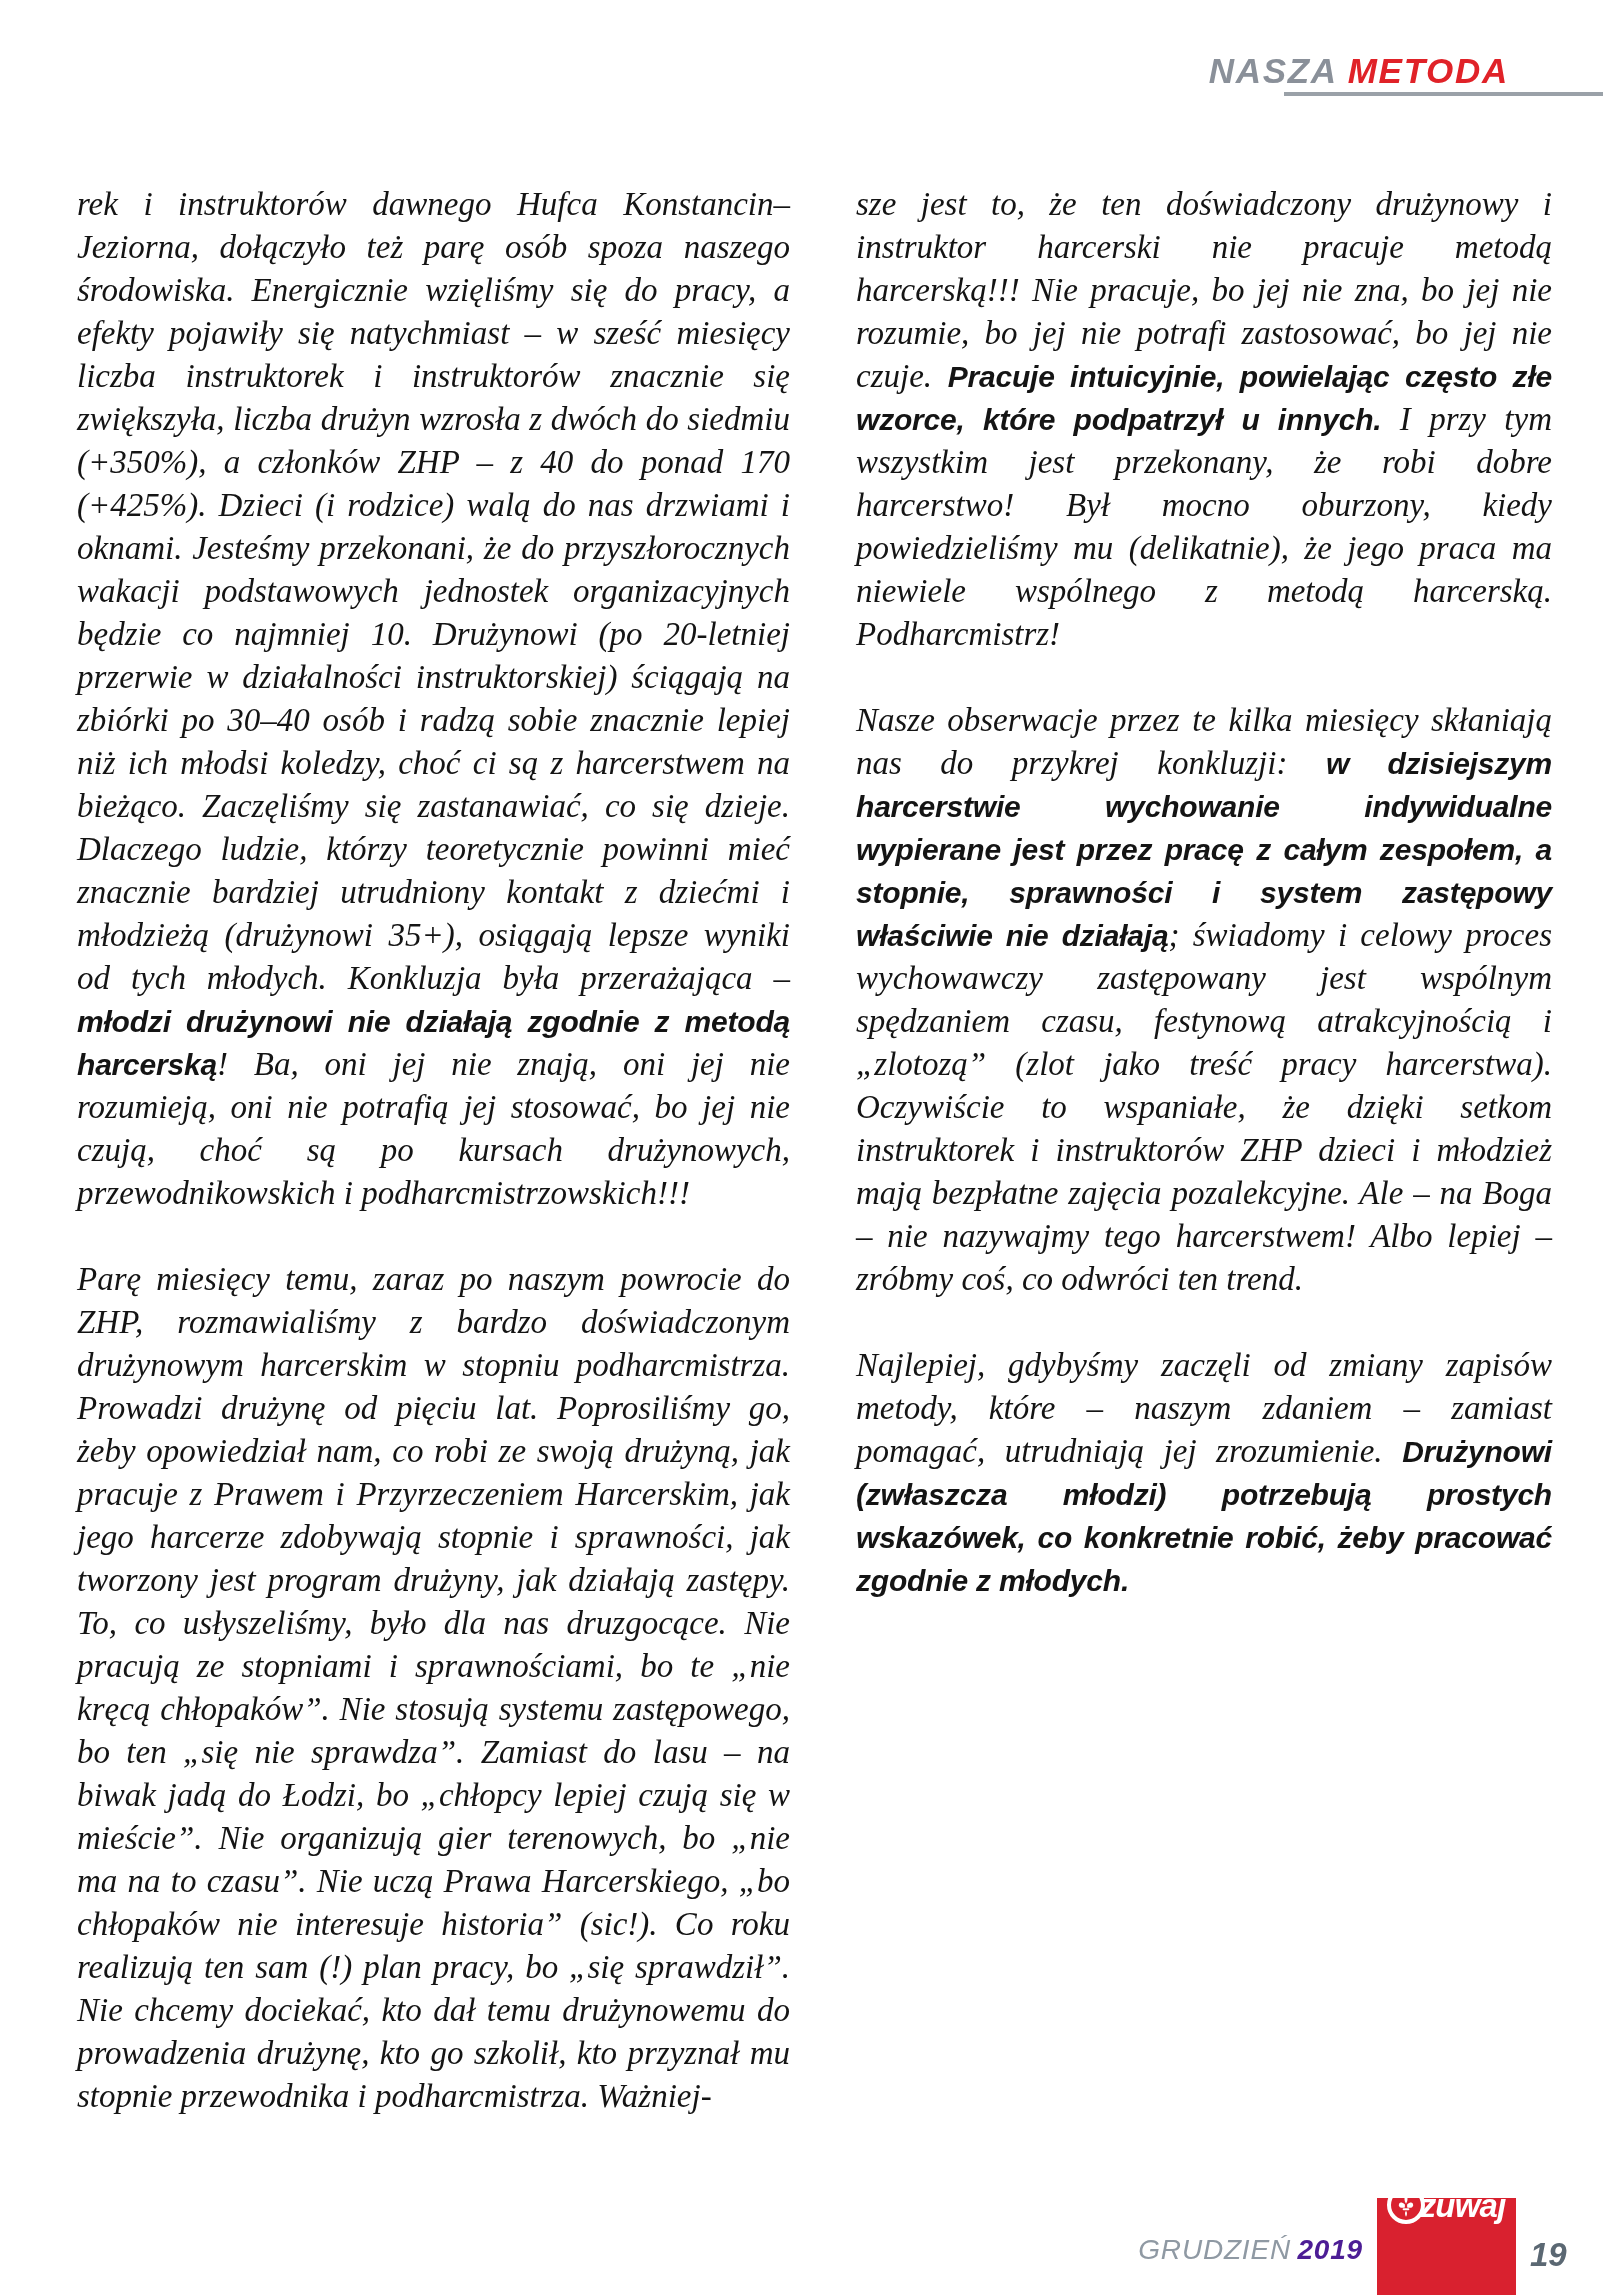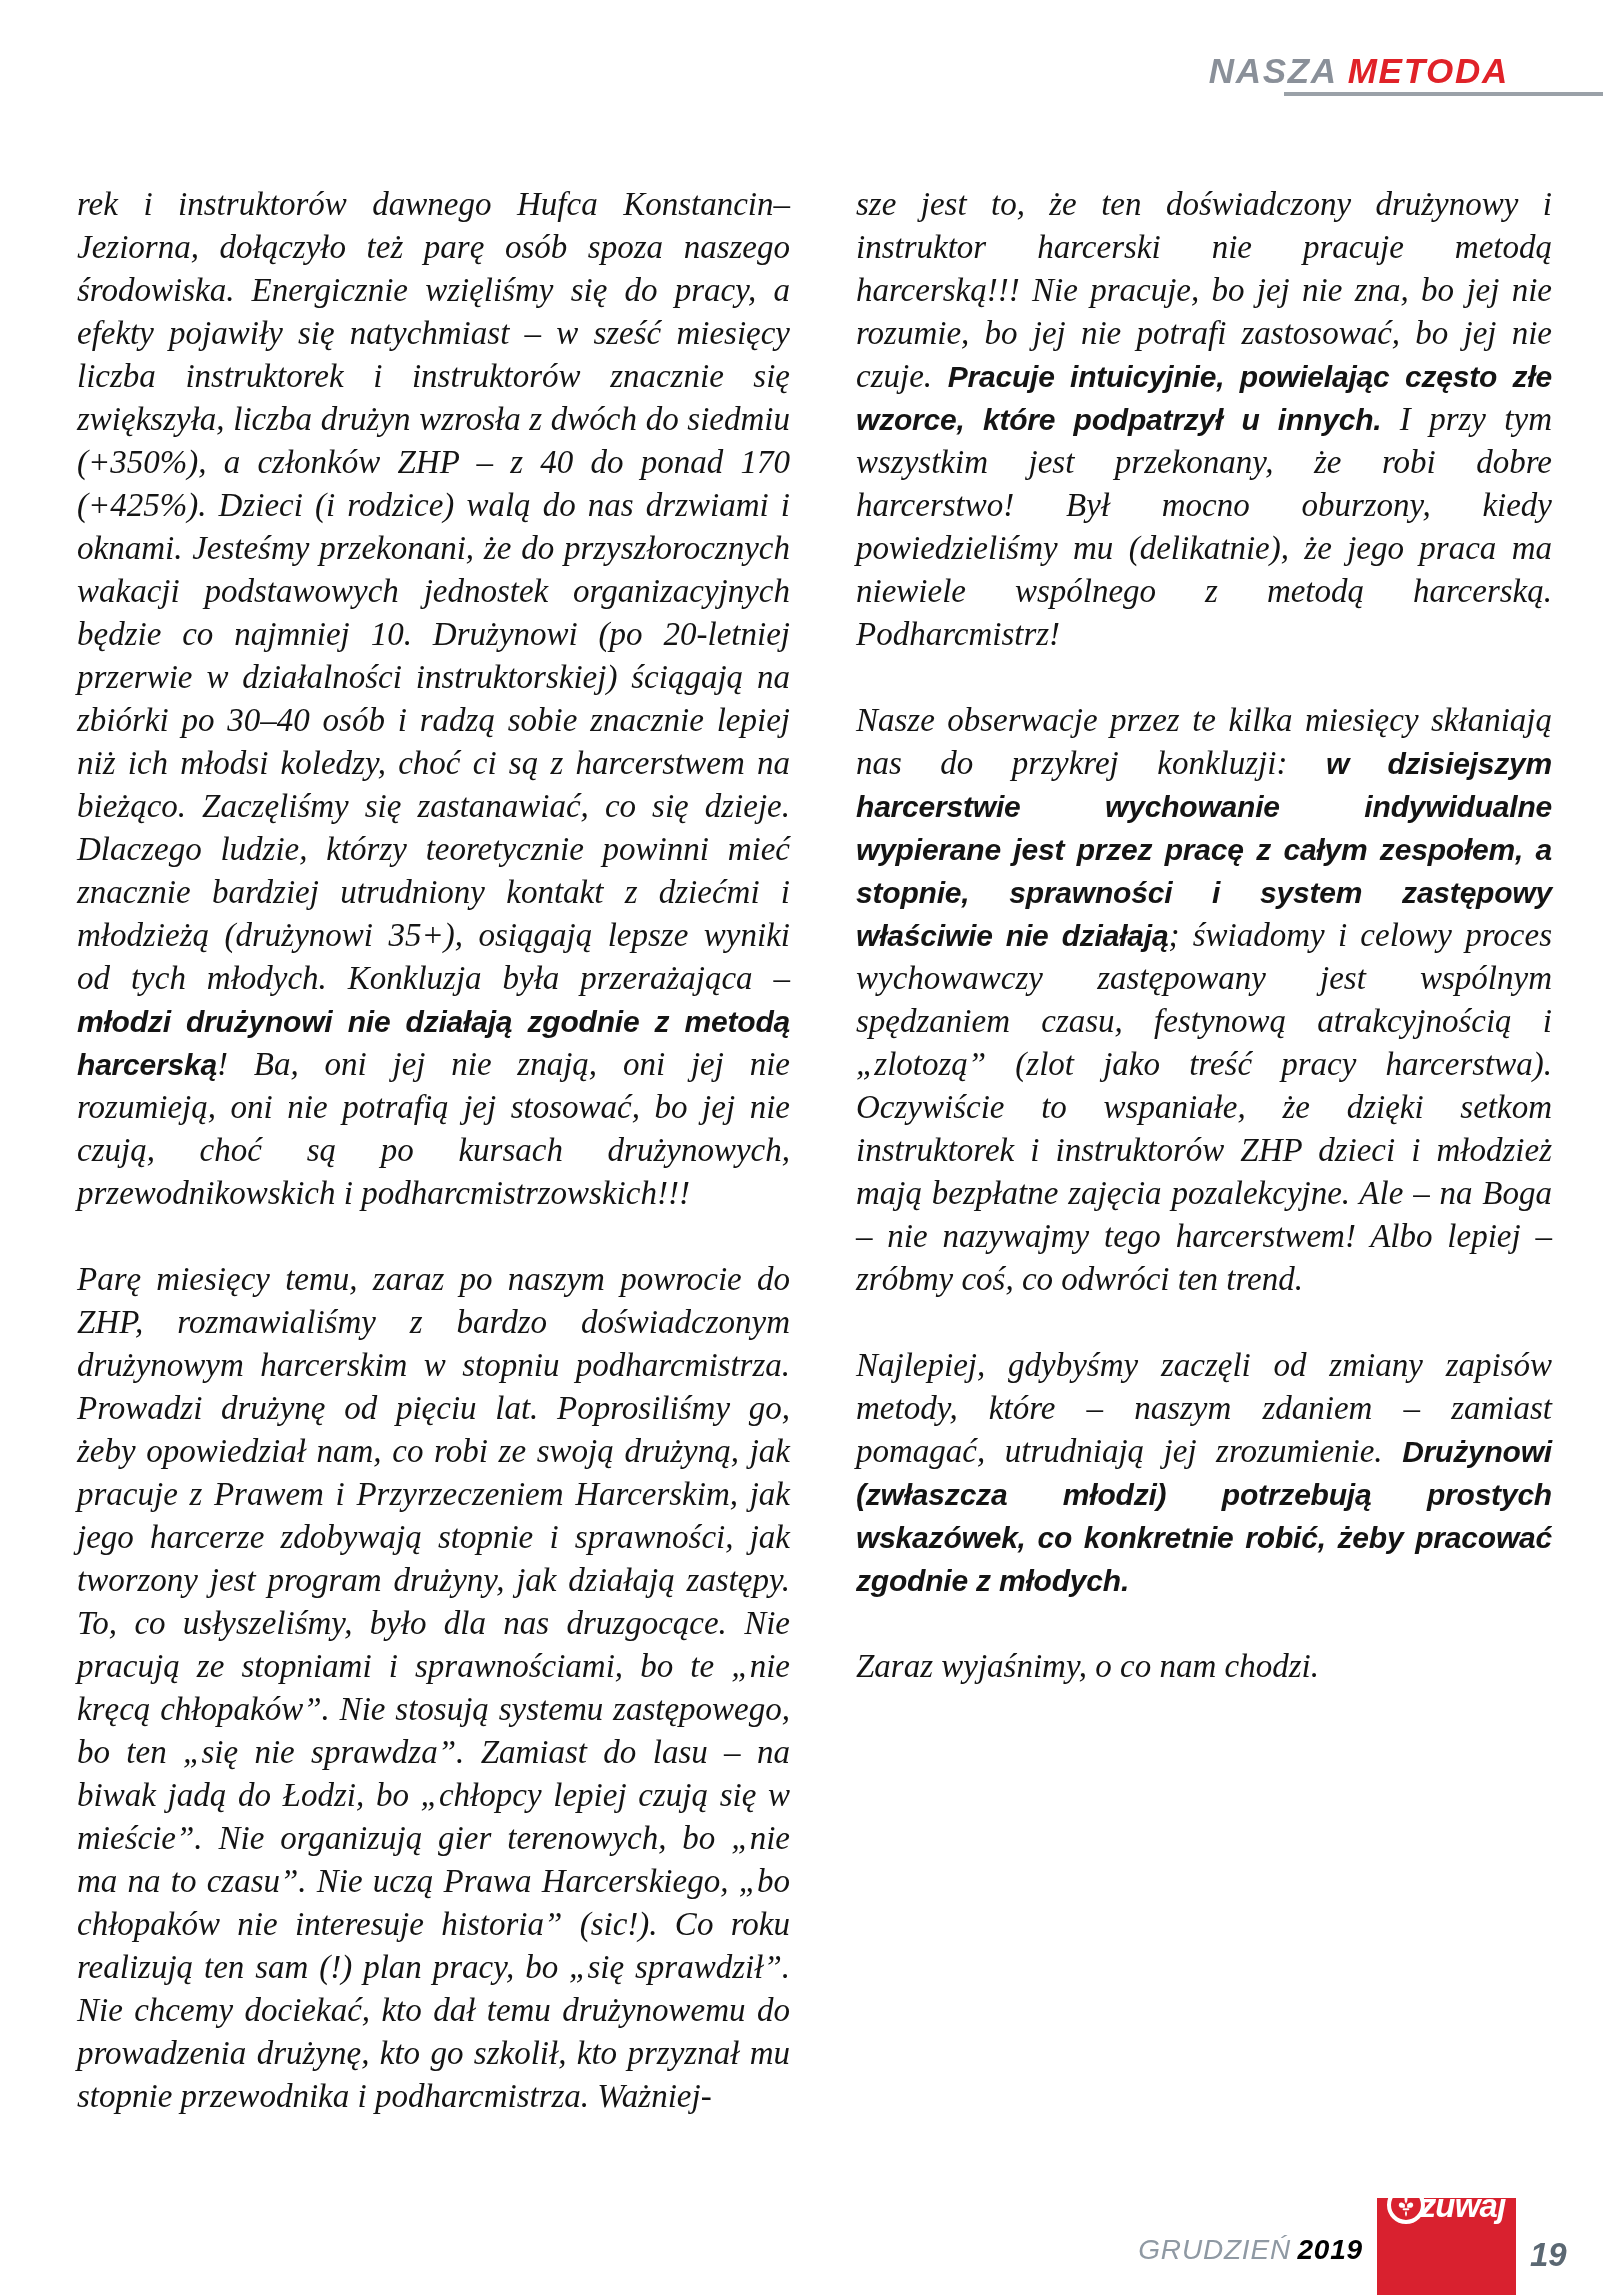--- a/index.html
+++ b/index.html
@@ -55,21 +55,21 @@
     position:absolute;
     top:2234px;right:249px;
     font-family:"Liberation Sans", sans-serif;
     font-size:28px;
     letter-spacing:0.8px;
     color:#8f99a3;
     white-space:nowrap;
   }
   .issue-date .year{
     font-weight:bold;
-    color:#000000;
+    color:#4c1d95;
     margin-left:6.6px;
     text-align:right;
   }
   .logo-box{
     position:absolute;
     left:1377px;top:2198px;
     width:139px;height:98px;
     background:#d9212f;
     display:flex;
     align-items:flex-start;
@@ -120,21 +120,20 @@
   <div class="header-rule"></div>
 
   <div class="col col-left">
       <p><span>rek i instruktorów dawnego Hufca Konstancin–Jeziorna, dołączyło też parę osób spoza naszego środowiska. Energicznie wzięliśmy się do pracy, a efekty pojawiły się natychmiast – w sześć miesięcy liczba instruktorek i instruktorów znacznie się zwiększyła, liczba drużyn wzrosła z dwóch do siedmiu (+350%), a członków ZHP – z 40 do ponad 170 (+425%). Dzieci (i rodzice) walą do nas drzwiami i oknami. Jesteśmy przekonani, że do przyszłorocznych wakacji podstawowych jednostek organizacyjnych będzie co najmniej 10. Drużynowi (po 20-letniej przerwie w działalności instruktorskiej) ściągają na zbiórki po 30–40 osób i radzą sobie znacznie lepiej niż ich młodsi koledzy, choć ci są z harcerstwem na bieżąco. Zaczęliśmy się zastanawiać, co się dzieje. Dlaczego ludzie, którzy teoretycznie powinni mieć znacznie bardziej utrudniony kontakt z dziećmi i młodzieżą (drużynowi 35+), osiągają lepsze wyniki od tych młodych. Konkluzja była przerażająca – </span><span class="b">młodzi drużynowi nie działają zgodnie z metodą harcerską</span><span>! Ba, oni jej nie znają, oni jej nie rozumieją, oni nie potrafią jej stosować, bo jej nie czują, choć są po kursach drużynowych, przewodnikowskich i podharcmistrzowskich!!!</span></p>
       <p><span>Parę miesięcy temu, zaraz po naszym powrocie do ZHP, rozmawialiśmy z bardzo doświadczonym drużynowym harcerskim w stopniu podharcmistrza. Prowadzi drużynę od pięciu lat. Poprosiliśmy go, żeby opowiedział nam, co robi ze swoją drużyną, jak pracuje z Prawem i Przyrzeczeniem Harcerskim, jak jego harcerze zdobywają stopnie i sprawności, jak tworzony jest program drużyny, jak działają zastępy. To, co usłyszeliśmy, było dla nas druzgocące. Nie pracują ze stopniami i sprawnościami, bo te „nie kręcą chłopaków”. Nie stosują systemu zastępowego, bo ten „się nie sprawdza”. Zamiast do lasu – na biwak jadą do Łodzi, bo „chłopcy lepiej czują się w mieście”. Nie organizują gier terenowych, bo „nie ma na to czasu”. Nie uczą Prawa Harcerskiego, „bo chłopaków nie interesuje historia” (sic!). Co roku realizują ten sam (!) plan pracy, bo „się sprawdził”. Nie chcemy dociekać, kto dał temu drużynowemu do prowadzenia drużynę, kto go szkolił, kto przyznał mu stopnie przewodnika i podharcmistrza. Ważniej-</span></p>
     </div>
   <div class="col col-right">
       <p><span>sze jest to, że ten doświadczony drużynowy i instruktor harcerski nie pracuje metodą harcerską!!! Nie pracuje, bo jej nie zna, bo jej nie rozumie, bo jej nie potrafi zastosować, bo jej nie czuje. </span><span class="b">Pracuje intuicyjnie, powielając często złe wzorce, które podpatrzył u innych.</span><span> I przy tym wszystkim jest przekonany, że robi dobre harcerstwo! Był mocno oburzony, kiedy powiedzieliśmy mu (delikatnie), że jego praca ma niewiele wspólnego z metodą harcerską. Podharcmistrz!</span></p>
       <p><span>Nasze obserwacje przez te kilka miesięcy skłaniają nas do przykrej konkluzji: </span><span class="b">w dzisiejszym harcerstwie wychowanie indywidualne wypierane jest przez pracę z całym zespołem, a stopnie, sprawności i system zastępowy właściwie nie działają</span><span>; świadomy i celowy proces wychowawczy zastępowany jest wspólnym spędzaniem czasu, festynową atrakcyjnością i „zlotozą” (zlot jako treść pracy harcerstwa). Oczywiście to wspaniałe, że dzięki setkom instruktorek i instruktorów ZHP dzieci i młodzież mają bezpłatne zajęcia pozalekcyjne. Ale – na Boga – nie nazywajmy tego harcerstwem! Albo lepiej – zróbmy coś, co odwróci ten trend.</span></p>
       <p><span>Najlepiej, gdybyśmy zaczęli od zmiany zapisów metody, które – naszym zdaniem – zamiast pomagać, utrudniają jej zrozumienie. </span><span class="b">Drużynowi (zwłaszcza młodzi) potrzebują prostych wskazówek, co konkretnie robić, żeby pracować zgodnie z młodych.</span></p>
-      <p><span>Zaraz wyjaśnimy, o co nam chodzi.</span></p>
     </div>
 
   <div class="issue-date">
     <span>GRUDZIEŃ</span><span class="year">2019</span>
   </div>
 
   <div class="logo-box">
     <div class="logo">
       <span class="logo-circle">
         <span>

